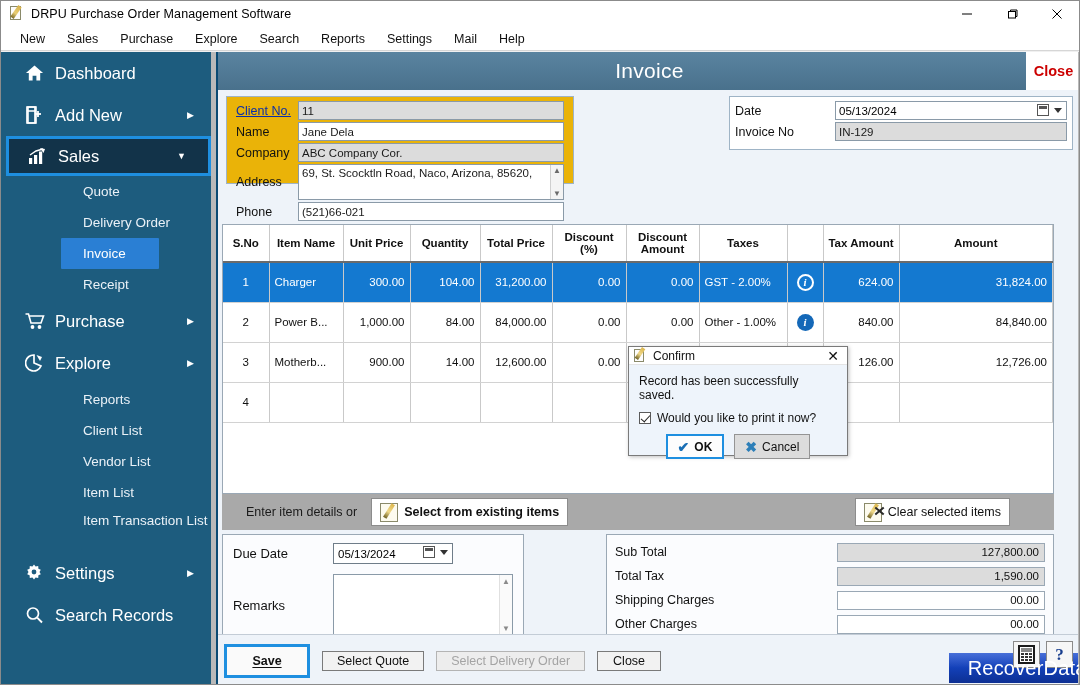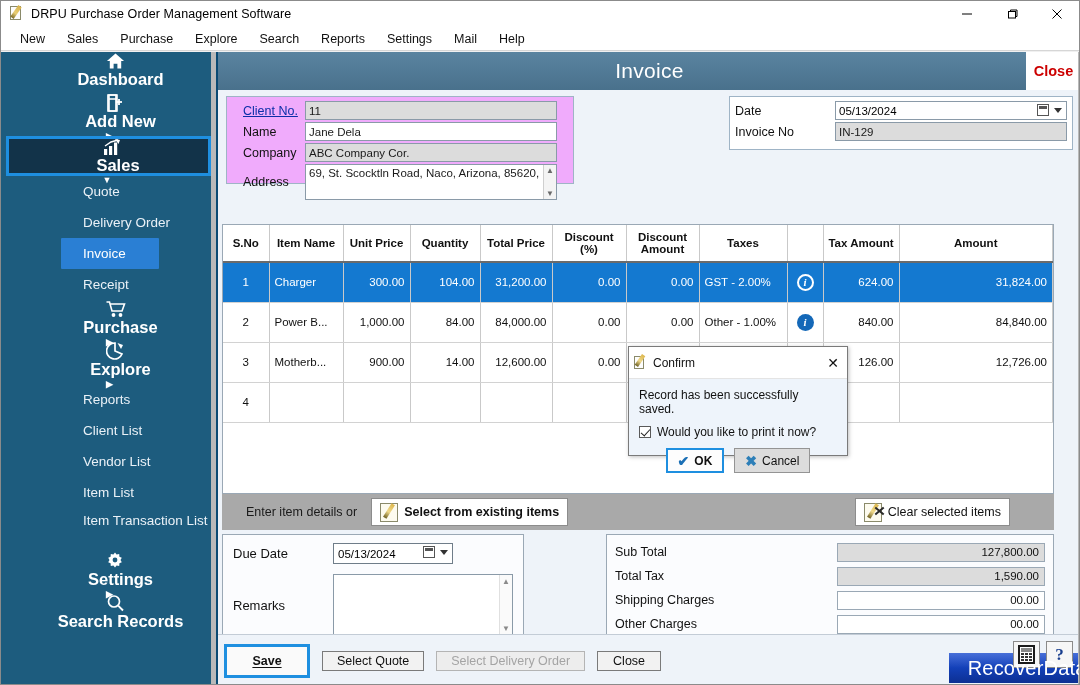--- a/index.html
+++ b/index.html
@@ -84,21 +84,21 @@
   .sb-scroll {
     position: absolute; right: 0; top: 0; width: 5px; height: 100%;
     background: #b9b9b9;
   }
   .sb-row {
     display: flex; align-items: center;
     height: 42px; padding-left: 24px;
     color: #ffffff;
     position: relative;
   }
-  .sb-row.top { font-weight: bold; font-size: 16.5px; flex-direction: column; }
+  .sb-row.top { font-weight: normal; font-size: 16.5px; }
   .sb-ico {
     width: 30px; flex: none;
     display: flex; align-items: center;
     color: #ffffff;
   }
   .sb-label { flex: 1; white-space: nowrap; }
   .sb-arrow {
     margin-right: 22px; font-size: 9px; color: #fff; flex: none;
   }
   .sb-row.selected-group {
@@ -143,23 +143,23 @@
     height: 38px; width: 55px;
     background: #ffffff;
     display: flex; align-items: center; justify-content: center;
     color: #cc0000; font-weight: bold; font-size: 14.5px;
   }
 
   
   .client-panel {
     position: absolute; left: 8px; top: 44px;
     width: 348px; height: 88px;
-    background: #f0abfc;
+    background: #eab308;
     border: 1px solid #9fb4c6;
-    padding: 4px 16px;
+    padding: 4px 9px;
   }
   .frow { display: flex; align-items: center; margin-bottom: 2px; }
   .flabel { width: 62px; flex: none; font-size: 12.5px; color: #111; }
   .flabel.link { color: #0b2fa8; text-decoration: underline; }
   .finput {
     flex: 1; height: 19px; border: 1px solid #8a9aa8;
     background: #ffffff; font-size: 11.5px; color: #1a1a1a;
     padding: 2px 3px; display: flex; align-items: center;
     white-space: nowrap; overflow: hidden;
   }
@@ -371,21 +371,21 @@
   
   .dialog {
     position: absolute; left: 627px; top: 345px;
     width: 220px; height: 110px;
     background: #eef4fb;
     border: 1px solid #7a7a7a;
     box-shadow: 1px 1px 4px rgba(0,0,0,.25);
     z-index: 50;
   }
   .dlg-title {
-    height: 32px; background: #ffffff;
+    height: 18px; background: #ffffff;
     display: flex; align-items: center; padding: 0 4px;
     border-bottom: 1px solid #e4e4e4;
   }
   .dlg-icon { width: 15px; height: 15px; position: relative; margin-right: 5px; flex: none; }
   .dlg-icon .pad {
     position: absolute; left: 1px; top: 1px; width: 10px; height: 13px;
     background: #fdfdfd; border: 1px solid #8a8a6a;
   }
   .dlg-icon .pen {
     position: absolute; left: 5px; top: -1px; width: 4px; height: 13px;
@@ -583,20 +583,24 @@
         </div>
         <div class="frow">
           <div class="flabel">Address</div>
           <div class="ftext">
             <span>69, St. Scocktln Road, Naco, Arizona, 85620,</span>
             <span class="sbar">
                 <span>▲</span>
                 <span>▼</span>
               </span>
           </div>
+        </div>
+        <div class="frow">
+          <div class="flabel">Phone</div>
+          <div class="finput">(521)66-021</div>
         </div>
       </div>
 
       <div class="date-panel">
         <div class="frow">
           <div class="flabel">Date</div>
           <div class="dropdown">
             <span>05/13/2024</span>
             <span class="dd-cal"></span>
             <span class="dd-arrow"></span>

